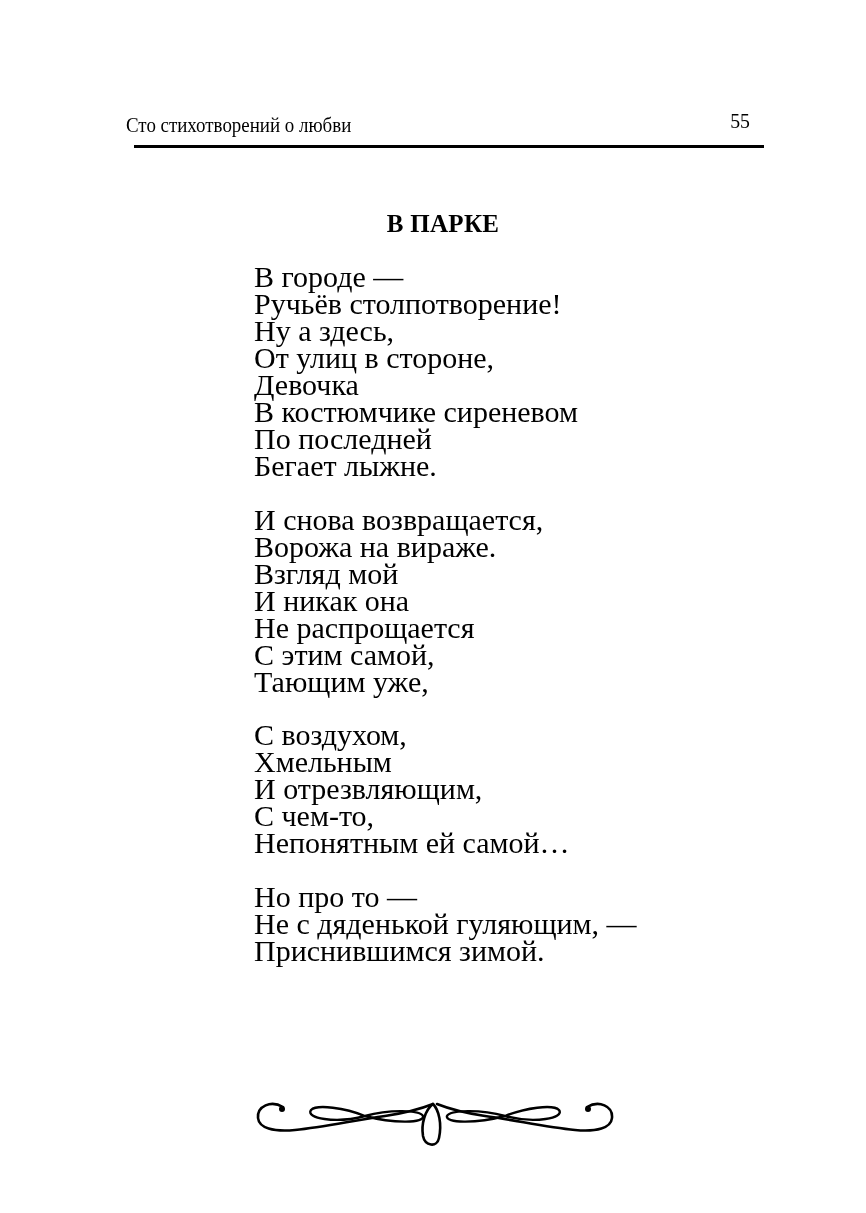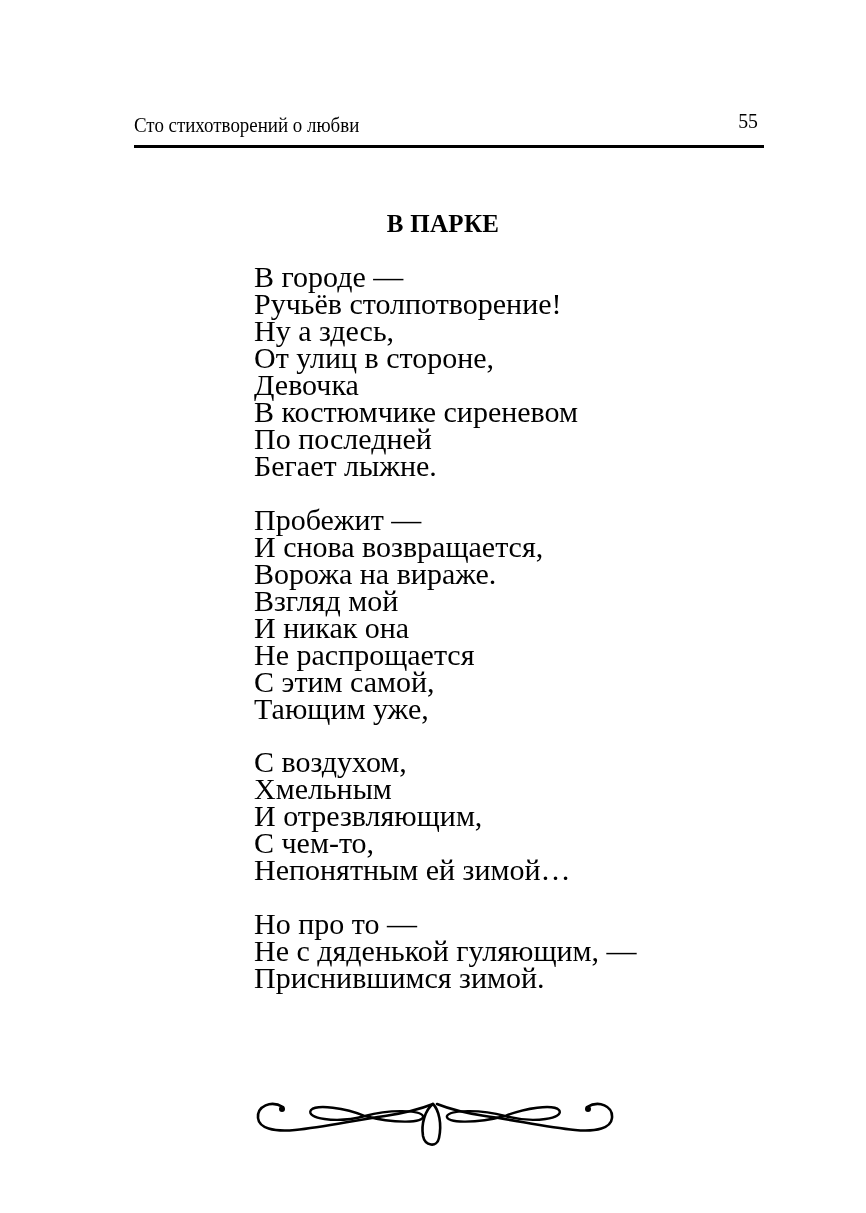--- a/index.html
+++ b/index.html
@@ -10,21 +10,21 @@
     body {
       width: 866px;
       height: 1213px;
       position: relative;
       overflow: hidden;
       font-family: "Liberation Serif", "DejaVu Serif", serif;
       color: #000000;
     }
     .running-header {
       position: absolute;
-      left: 134px;
+      left: 126px;
       top: 108px;
       width: 630px;
       height: 32px;
     }
     .running-title {
       position: absolute;
       left: 0;
       top: 4px;
       font-size: 22px;
       line-height: 26px;
@@ -98,35 +98,34 @@
     <span class="line">В городе —</span>
     <span class="line">Ручьёв столпотворение!</span>
     <span class="line">Ну а здесь,</span>
     <span class="line">От улиц в стороне,</span>
     <span class="line">Девочка</span>
     <span class="line">В костюмчике сиреневом</span>
     <span class="line">По последней</span>
     <span class="line">Бегает лыжне.</span>
   </div>
   <div class="stanza">
-    <span class="line">Пробежит —</span>
     <span class="line">И снова возвращается,</span>
     <span class="line">Ворожа на вираже.</span>
     <span class="line">Взгляд мой</span>
     <span class="line">И никак она</span>
     <span class="line">Не распрощается</span>
     <span class="line">С этим самой,</span>
     <span class="line">Тающим уже,</span>
   </div>
   <div class="stanza">
     <span class="line">С воздухом,</span>
     <span class="line">Хмельным</span>
     <span class="line">И отрезвляющим,</span>
     <span class="line">С чем-то,</span>
-    <span class="line">Непонятным ей зимой…</span>
+    <span class="line">Непонятным ей самой…</span>
   </div>
   <div class="stanza">
     <span class="line">Но про то —</span>
     <span class="line">Не с дяденькой гуляющим, —</span>
     <span class="line">Приснившимся зимой.</span>
   </div>
 </div>
 
 <svg class="ornament" viewBox="0 0 360 56" xmlns="http://www.w3.org/2000/svg">
   <g fill="none" stroke="#000000" stroke-linecap="round" stroke-linejoin="round">

